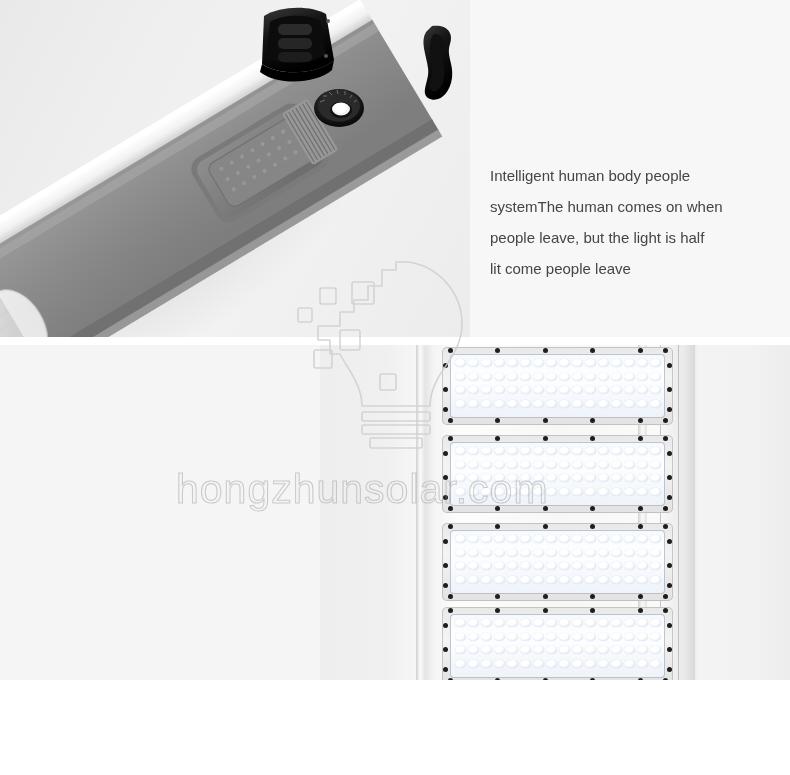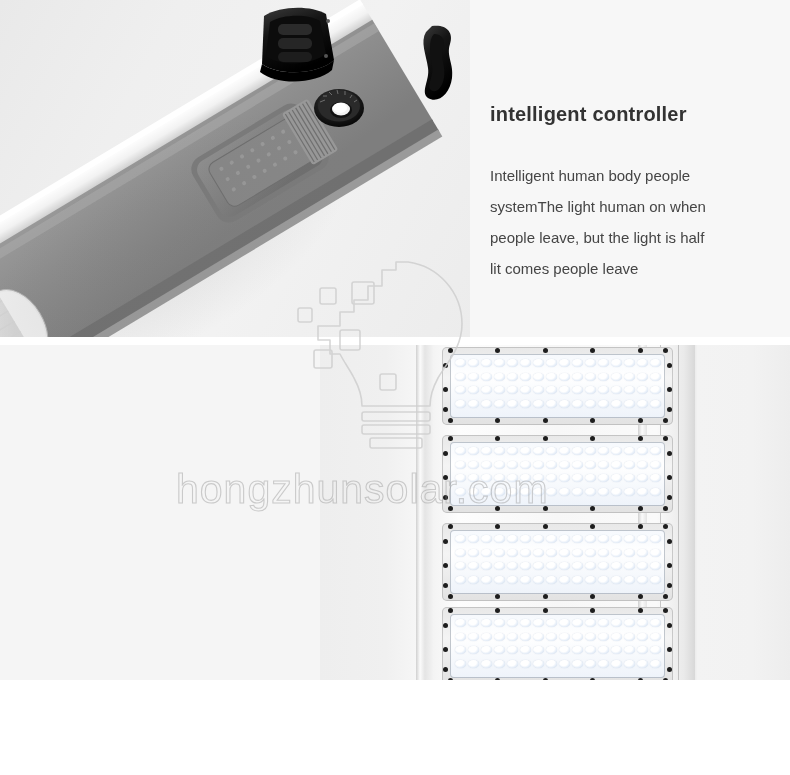--- a/index.html
+++ b/index.html
@@ -212,26 +212,25 @@
             </g>
             <ellipse cx="26" cy="22" rx="11" ry="8" fill="#111"></ellipse>
             <ellipse cx="26" cy="21" rx="9" ry="6.5" fill="#f2f2f2"></ellipse>
             <ellipse cx="25" cy="20" rx="7" ry="5" fill="#ffffff"></ellipse>
           </g>
         </svg>
       </div>
     </div>
 
     <div class="top-text">
-      <div class="heading">intelligent controller</div>
       <div class="lines">
         <div class="body-line">Intelligent human body people</div>
-        <div class="body-line">systemThe light human on when</div>
+        <div class="body-line">systemThe human comes on when</div>
         <div class="body-line">people leave, but the light is half</div>
-        <div class="body-line">lit comes people leave</div>
+        <div class="body-line">lit come people leave</div>
       </div>
     </div>
   </div>
 
   <div class="gap"></div>
 
   <div class="sec-bot">
 
     <div class="bot-photo">
       <div class="fixture">

